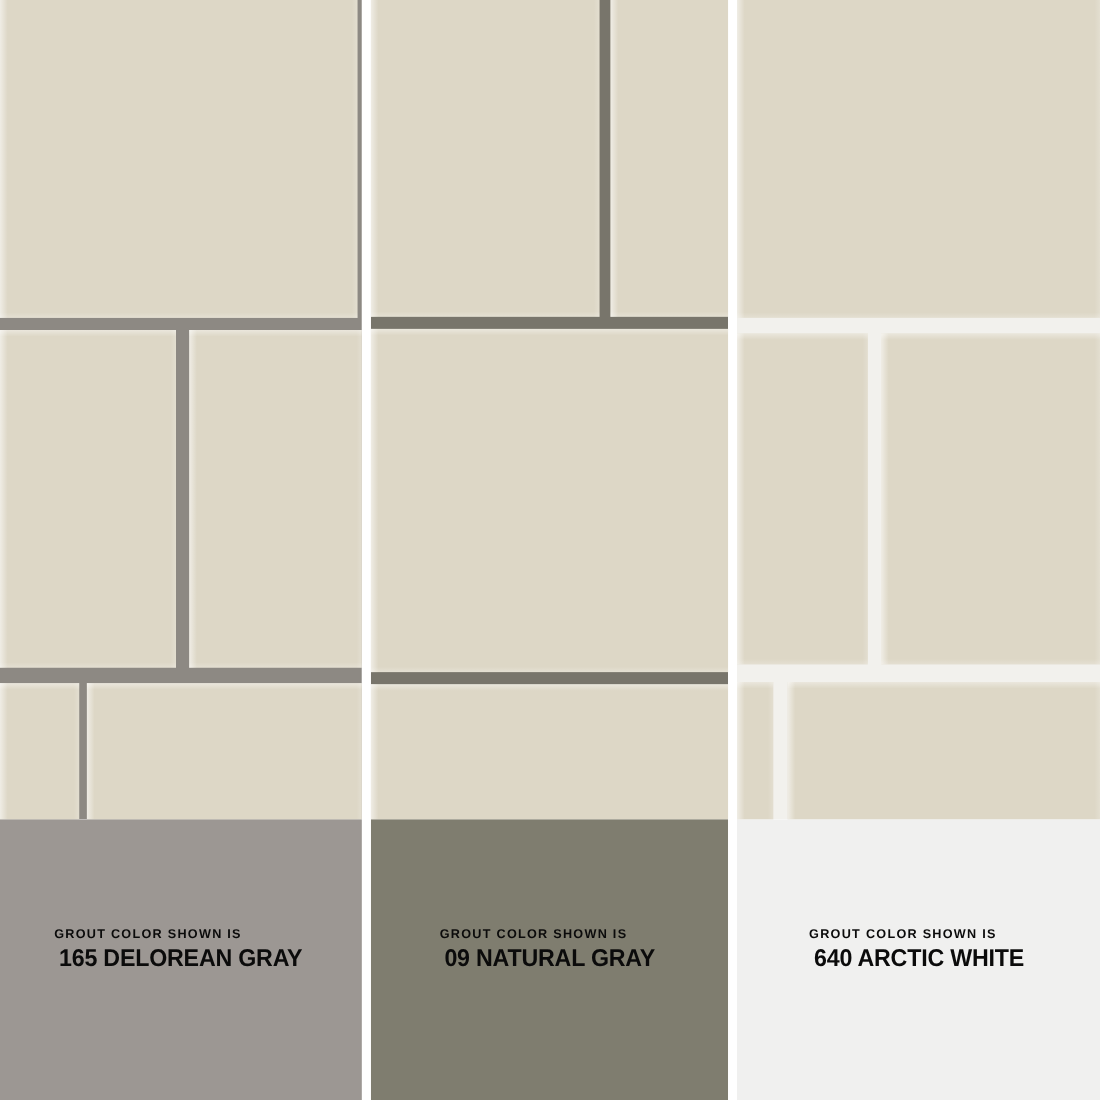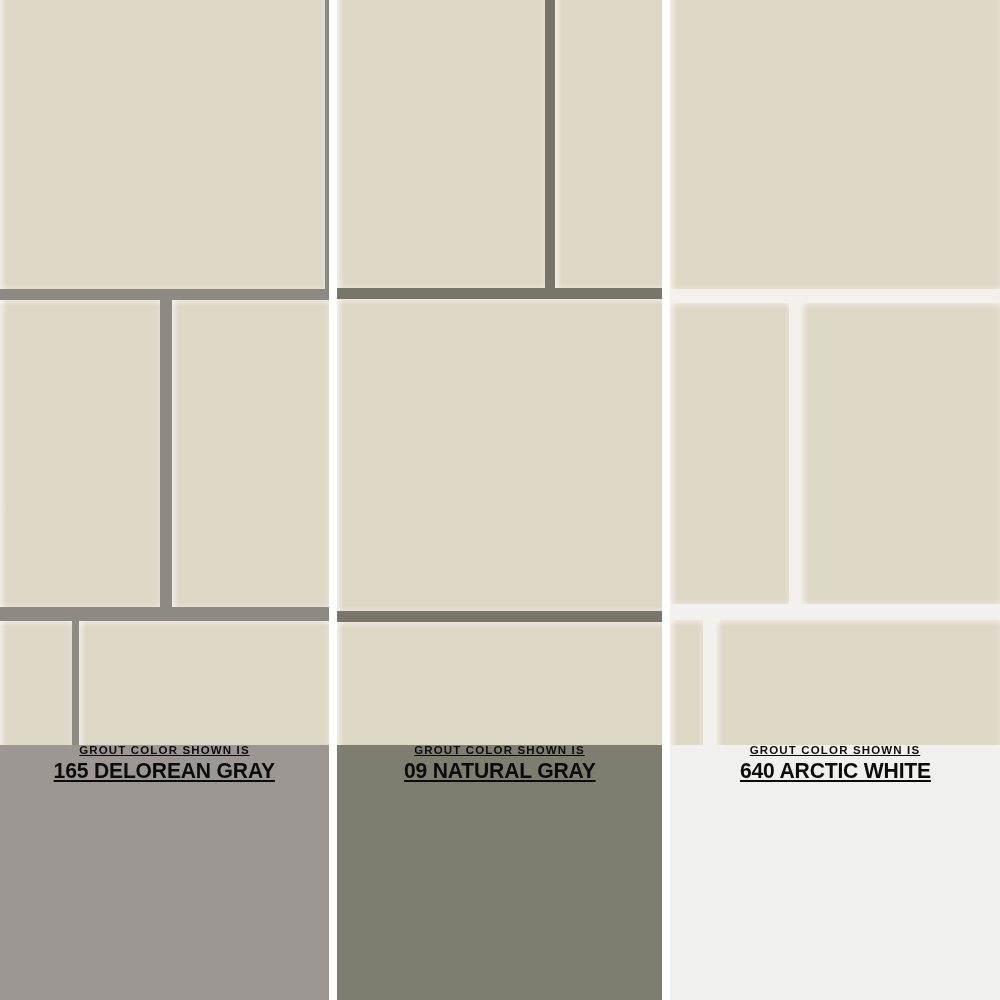--- a/index.html
+++ b/index.html
@@ -34,21 +34,21 @@
       linear-gradient(to left,   rgba(255,255,255,.18) 0px, rgba(255,255,255,0) 5px),
       linear-gradient(to top,    rgba(255,255,255,.22) 0px, rgba(255,255,255,0) 5px);
     pointer-events:none;
   }
 
   
   .band{
     position:absolute;left:0;right:0;bottom:0;height:255px;
     display:flex;align-items:flex-start;justify-content:center;
   }
-  .bandtext{text-align:center;color:#0b0b0b;line-height:1;text-decoration:underline;}
+  .bandtext{margin-top:100px;color:#0b0b0b;line-height:1;}
   .l1{
     font-size:11.5px;font-weight:bold;letter-spacing:1.15px;
     white-space:nowrap;display:block;
   }
   .l2{
     font-size:22px;font-weight:bold;letter-spacing:-0.2px;
     white-space:nowrap;display:block;margin-top:3px;
     transform:scaleX(.96);transform-origin:center;
   }
 

